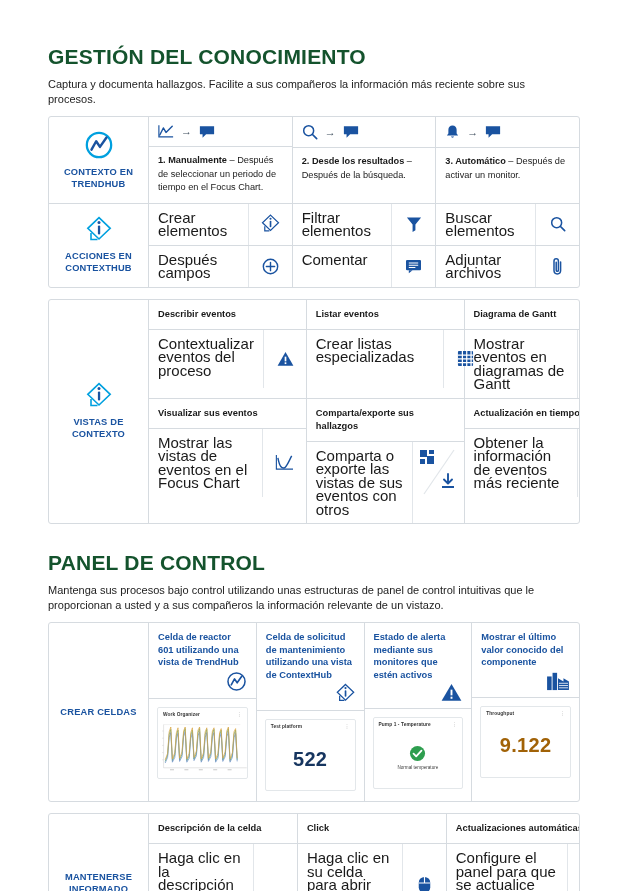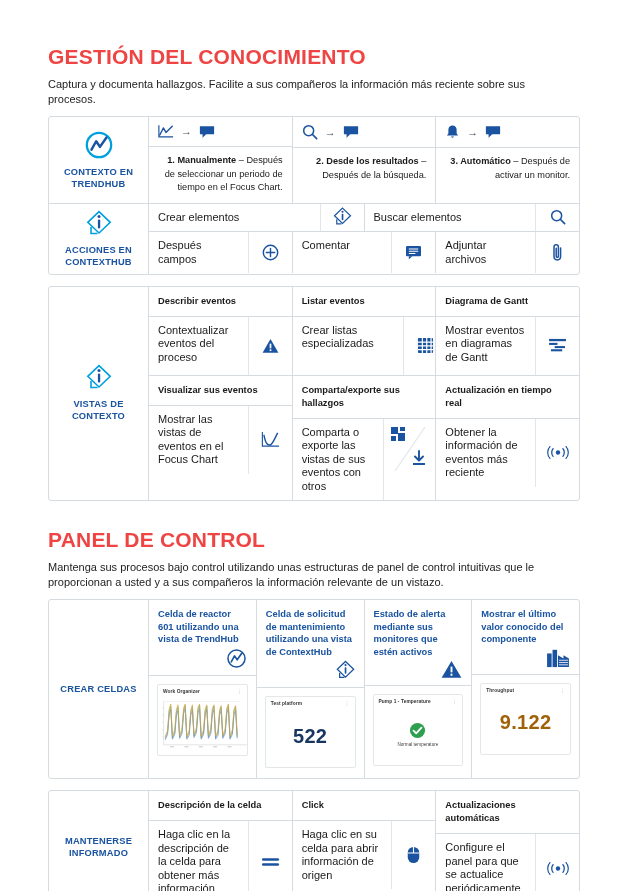--- a/index.html
+++ b/index.html
@@ -7,21 +7,21 @@
   body {
     width: 628px; height: 891px;
     background: #ffffff;
     font-family: "Liberation Sans", sans-serif;
     color: #1a1a1a;
     -webkit-font-smoothing: antialiased;
   }
   .page { width: 628px; height: 891px; position: relative; padding: 0 48px; }
 
   h1.section-title {
-    color: #ef4444;
+    color: #14532d;
     font-size: 21px;
     font-weight: bold;
     letter-spacing: 0.2px;
     margin: 0;
   }
   #sec1-title { padding-top: 45px; }
   #sec2-title { padding-top: 16px; }
   .section-sub {
     font-size: 11px;
     line-height: 15px;
@@ -65,29 +65,29 @@
     padding: 8px 9px; border-bottom: 1px solid #d6dbe0;
     line-height: 13px;
   }
   .iconhead {
     display: flex; align-items: center; gap: 7px;
     padding: 7px 9px; border-bottom: 1px solid #d6dbe0; min-height: 30px;
   }
   .arrow { color:#3b4a5a; font-size: 11px; line-height: 1; }
   .cellbody {
     display:flex; align-items:flex-start; justify-content:space-between;
-    padding: 7px 9px 8px 9px; gap: 6px; text-align: right;
+    padding: 7px 9px 8px 9px; gap: 6px;
   }
   .cellbody .txt { font-size: 9.2px; line-height: 13.5px; color:#1a1a1a; flex:1; }
   .cellbody .txt b { font-weight: bold; }
   .row-div { border-top: 1px solid #d6dbe0; }
 
   
   .splitcell { display:flex; align-items:stretch; }
-  .splitcell .t { flex:1; padding: 7px 9px; font-size:11px; line-height:13.5px; }
+  .splitcell .t { flex:1; padding: 7px 9px; font-size:15px; line-height:13.5px; }
   .splitcell .i { flex:0 0 44px; border-left:1px solid #e2e6ea; display:flex;
                   align-items:center; justify-content:center; }
 
   svg { display:block; }
   .blue { fill:#1a53a0; }
 
   
   .dashhead { display:flex; flex-direction:column; justify-content:space-between;
               padding: 8px 9px 6px 9px; border-bottom:1px solid #d6dbe0; min-height:64px; }
   .dashhead .ht { font-size: 9.3px; font-weight:bold; color:#1a53a0; line-height:12.5px; }
@@ -222,20 +222,28 @@
             <div class="i">
               <svg width="19" height="20" viewBox="0 0 26 28">
                 <path d="M13 1.6 L24.2 12.3 L13 23 L1.8 12.3 Z" fill="none" stroke="#1a53a0" stroke-width="1.7"></path>
                 <path d="M5 17 L5 23.5 L11.5 23.5" fill="none" stroke="#1a53a0" stroke-width="1.7"></path>
                 <circle cx="13" cy="6.6" r="1.5" class="blue"></circle>
                 <rect x="11.9" y="9.4" width="2.3" height="9.2" rx="1.1" class="blue"></rect>
               </svg>
             </div>
           </div>
           <div class="col splitcell">
+            <div class="t">Filtrar elementos</div>
+            <div class="i">
+              <svg width="16" height="17" viewBox="0 0 18 19">
+                <path d="M1 1.5 h16 L10.6 9.4 V16 L7.4 18 V9.4 Z" class="blue"></path>
+              </svg>
+            </div>
+          </div>
+          <div class="col splitcell">
             <div class="t">Buscar elementos</div>
             <div class="i">
               <svg width="16" height="16" viewBox="0 0 18 18">
                 <circle cx="7.5" cy="7.5" r="5.6" fill="none" stroke="#1a53a0" stroke-width="1.7"></circle>
                 <path d="M11.8 11.8 L16.5 16.5" stroke="#1a53a0" stroke-width="1.9" stroke-linecap="round"></path>
               </svg>
             </div>
           </div>
         </div>
 

